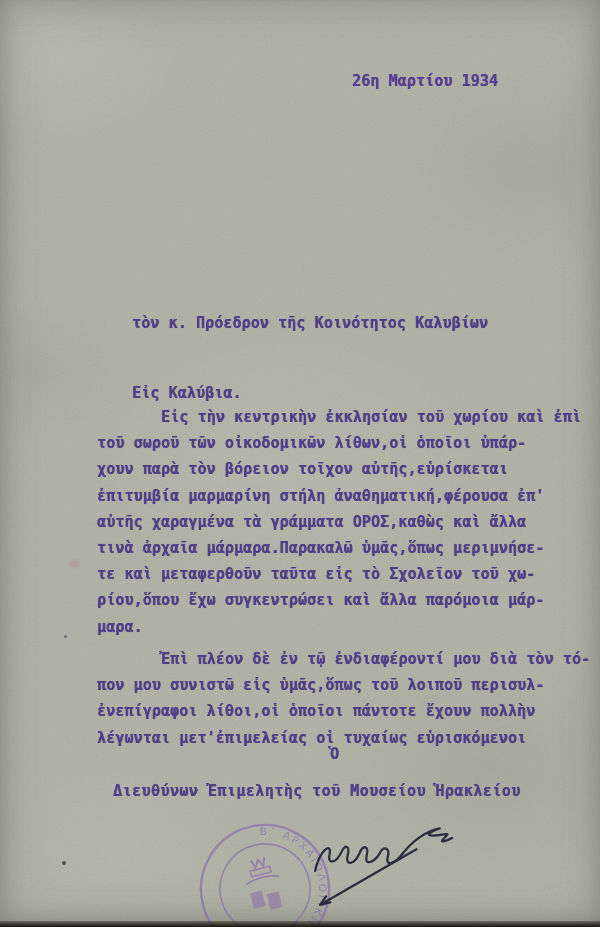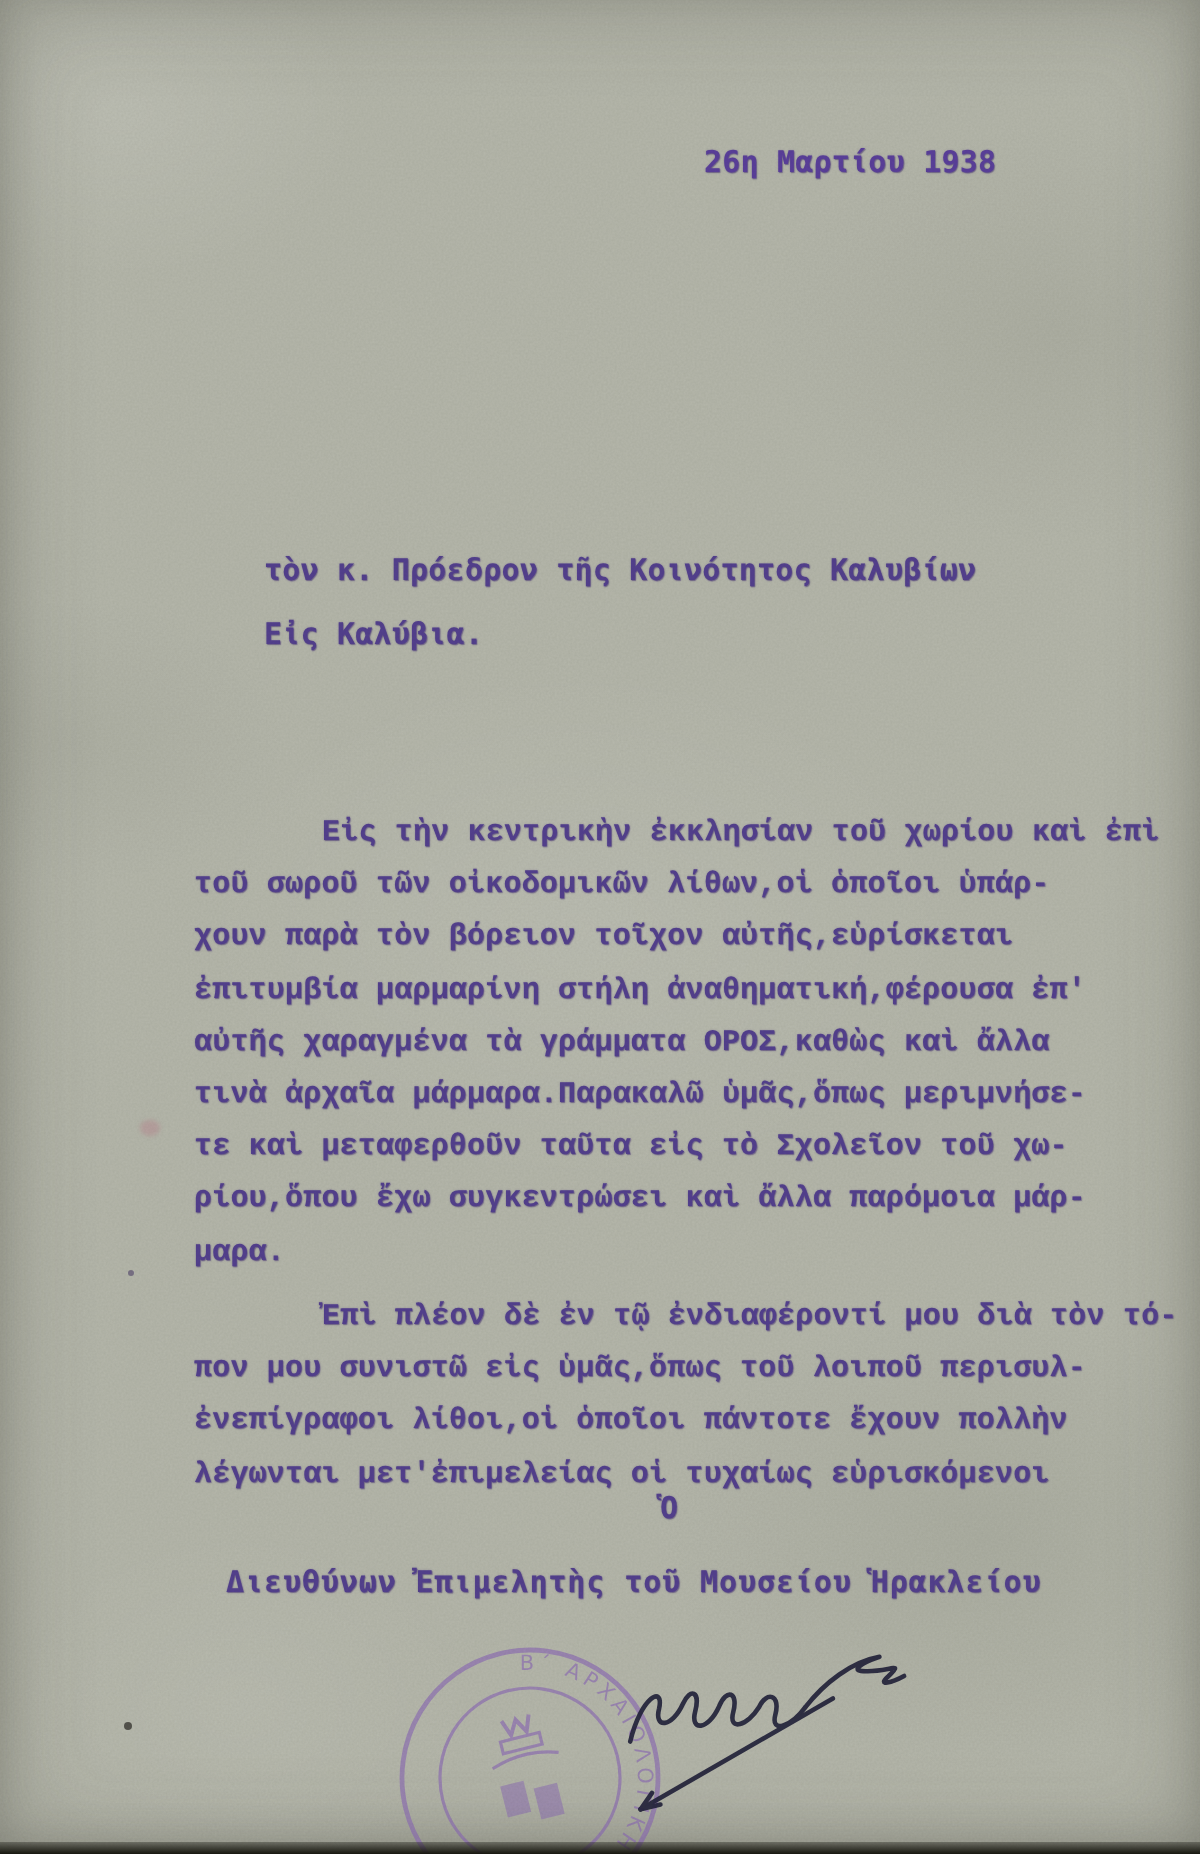--- a/index.html
+++ b/index.html
@@ -23,25 +23,25 @@
     color:#53408e;
     font-weight:700;
     font-size:15px;
     letter-spacing:0.1px;
     filter:blur(0.35px);
     text-shadow:0.4px 0.4px 0.6px rgba(62,42,112,0.55), 0 0 1px rgba(84,64,140,0.35);
     white-space:pre;
   }
   .date-line{ left:352px; top:72px; color:#5a3f9b; font-size:15px; }
   .recipient{ left:132px; top:215px; width:420px; }
-  .recipient .line{ line-height:32px; height:32px; }
+  .recipient .line{ line-height:32px; height:32px;margin-top:38px; }
   .recipient .line:nth-of-type(2){ }
   .recipient .line:nth-of-type(3){ padding-left:82px;font-style:italic; }
   .para{ width:470px; }
-  .para .line{ line-height:26.2px; height:26.2px;font-family:Liberation Mono, monospace; }
+  .para .line{ line-height:26.2px; height:26.2px; }
   .para .line:nth-of-type(1){ padding-left:64px; }
   .para1{ left:97px; top:350px; }
   .para2{ left:97px; top:592px; }
   .closing-article{ left:330px; top:745px; }
   .signer-title{ left:95px; top:782px; letter-spacing:0.45px;margin-left:18px; }
   .stamp{
     position:absolute; left:186px; top:810px;
     width:158px; height:158px;
     opacity:0.62;
     transform:rotate(-14deg);
@@ -59,21 +59,21 @@
     position:absolute; left:0; bottom:0; width:600px; height:6px;
     background:linear-gradient(to bottom, rgba(30,30,24,0.35), #17170f);
   }
   .grain{ position:absolute; inset:0; mix-blend-mode:multiply; opacity:0.38; pointer-events:none; }
 </style>
 </head>
 <body>
 
 <div class="paper">
 
-  <div class="ink date-line">26η Μαρτίου 1938</div>
+  <div class="ink date-line">26η Μαρτίου 1934</div>
 
   <div class="ink recipient">
     
   <div class="line">τὸν κ. Πρόεδρον τῆς Κοινότητος Καλυβίων</div><div class="line">Εἰς Καλύβια.</div></div>
 
   <div class="ink para para1">
     
   <div class="line">Εἰς τὴν κεντρικὴν ἐκκλησίαν τοῦ χωρίου καὶ ἐπὶ</div><div class="line">τοῦ σωροῦ τῶν οἰκοδομικῶν λίθων,οἱ ὁποῖοι ὑπάρ-</div><div class="line">χουν παρὰ τὸν βόρειον τοῖχον αὐτῆς,εὑρίσκεται</div><div class="line">ἐπιτυμβία μαρμαρίνη στήλη ἀναθηματική,φέρουσα ἐπ'</div><div class="line">αὐτῆς χαραγμένα τὰ γράμματα ΟΡΟΣ,καθὼς καὶ ἄλλα</div><div class="line">τινὰ ἀρχαῖα μάρμαρα.Παρακαλῶ ὑμᾶς,ὅπως μεριμνήσε-</div><div class="line">τε καὶ μεταφερθοῦν ταῦτα εἰς τὸ Σχολεῖον τοῦ χω-</div><div class="line">ρίου,ὅπου ἔχω συγκεντρώσει καὶ ἄλλα παρόμοια μάρ-</div><div class="line">μαρα.</div></div>
 
   <div class="ink para para2">

